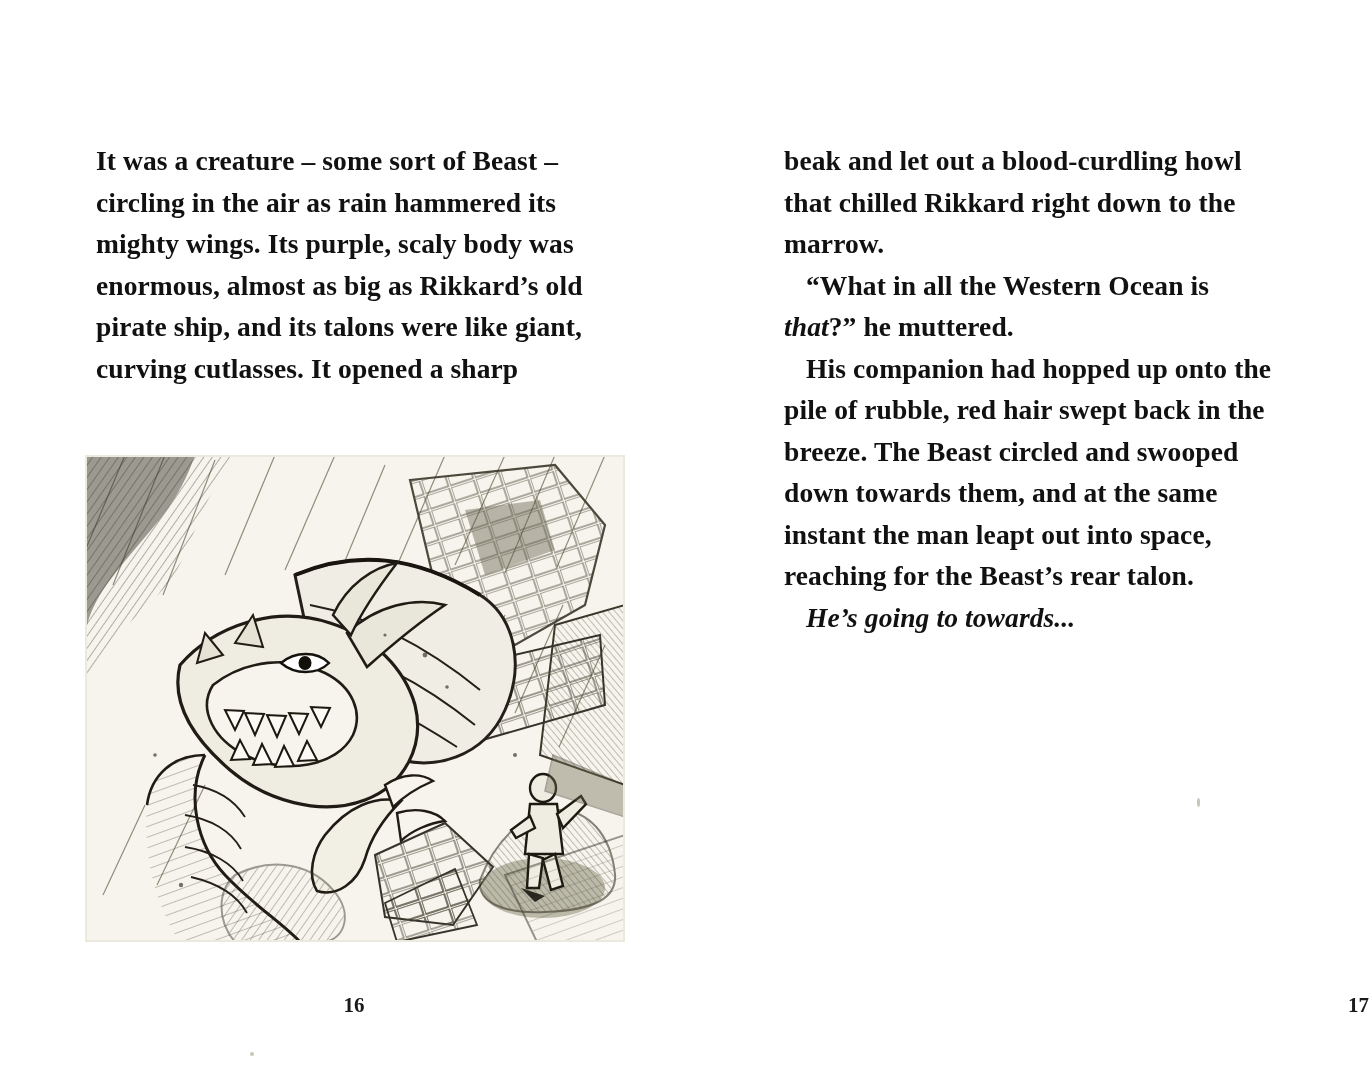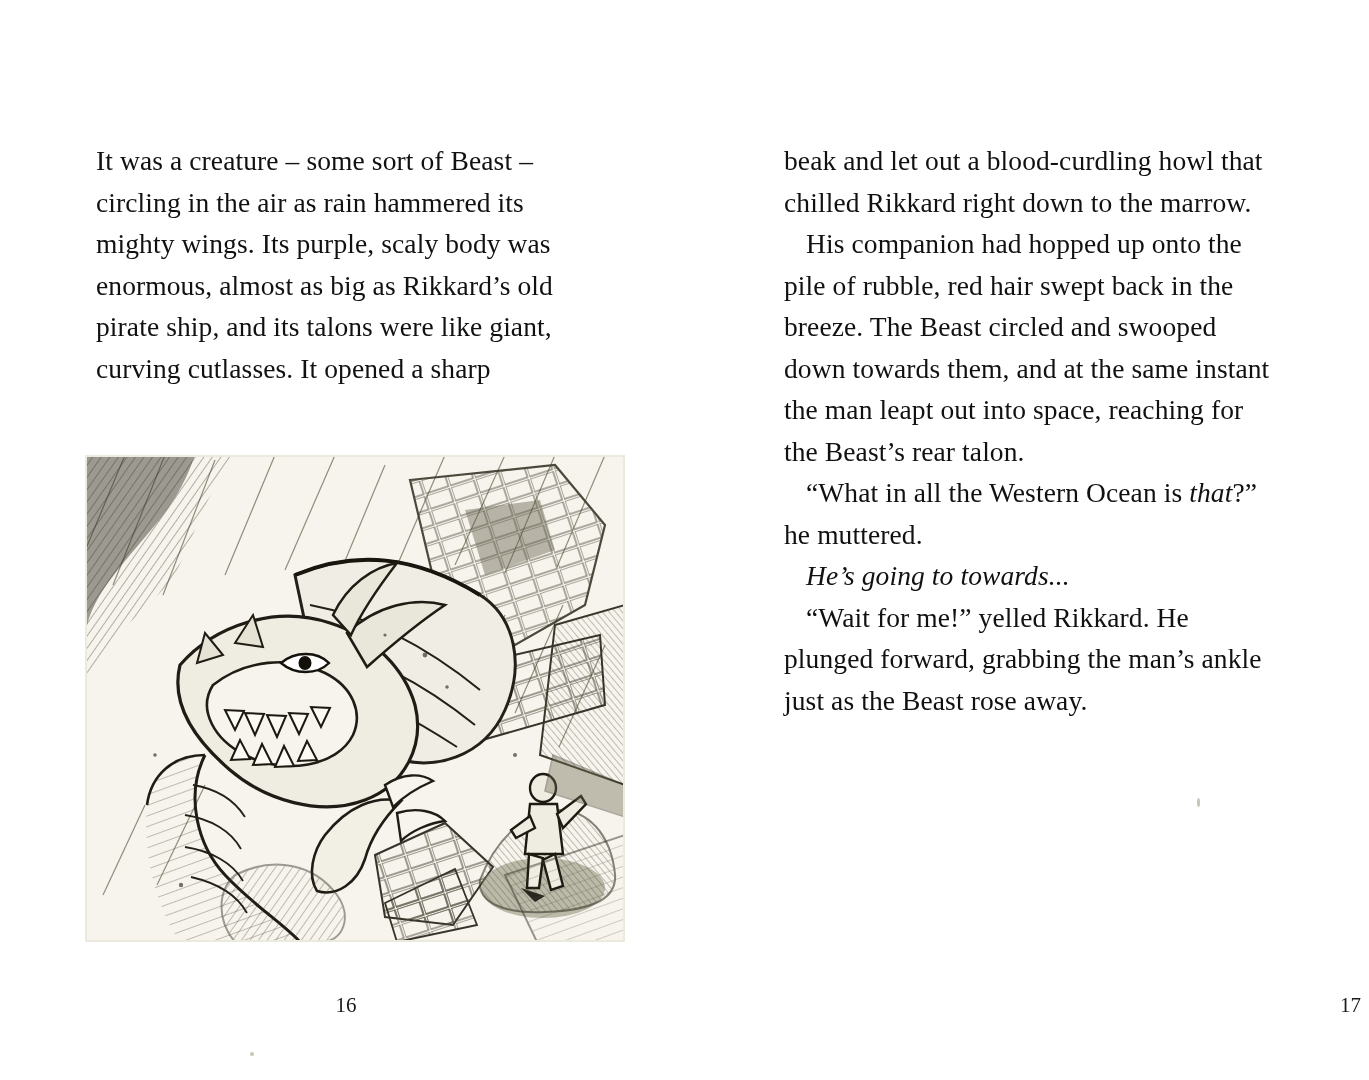--- a/index.html
+++ b/index.html
@@ -13,20 +13,21 @@
     font-family: "Liberation Serif", serif;
     color: #000000;
     overflow: hidden;
   }
   .spread {
     position: relative;
     width: 1369px;
     height: 1080px;
     display: flex;
     box-sizing: border-box;
+    font-weight: bold;
   }
   .page {
     position: relative;
     box-sizing: border-box;
     height: 1080px;
   }
   .page-left {
     width: 684px;
     padding: 140px 100px 0 96px;
   }
@@ -61,21 +62,21 @@
   .illustration svg {
     display: block;
   }
   .folio {
     position: absolute;
     bottom: 62px;
     font-size: 21px;
     color: #1a1a1a;
     width: 100%;
     text-align: center;
-    left: 4px;
+    left: 12px;
   }
   .folio-left { padding-right: 340px; }
   .folio-right { padding-left: 320px; }
   .speck {
     position: absolute;
     background: #c9c5b8;
     border-radius: 50%;
   }
 </style>
 </head>
@@ -247,24 +248,23 @@
         </g>
       </svg>
     </div>
 
     <div class="folio folio-left">16</div>
   </div>
 
   <div class="page page-right">
     <div class="body-text">
       <p><span>beak and let out a blood-curdling howl that chilled Rikkard right down to the marrow.</span></p>
+      <p class="indent"><span>“What in all the Western Ocean is </span><em>that</em><span>?” he muttered.</span></p>
       <p class="indent"><span>His companion had hopped up onto the pile of rubble, red hair swept back in the breeze. The Beast circled and swooped down towards them, and at the same instant the man leapt out into space, reaching for the Beast’s rear talon.</span></p>
-      <p class="indent"><span>“What in all the Western Ocean is </span><em>that</em><span>?” he muttered.</span></p>
       <p class="indent"><em>He’s going to towards...</em></p>
-      <p class="indent"><span>“Wait for me!” yelled Rikkard. He plunged forward, grabbing the man’s ankle just as the Beast rose away.</span></p>
     </div>
 
     <div class="folio folio-right">17</div>
 
     <span class="speck" style="left:513px; top:798px; width:3px; height:9px;"></span>
   </div>
 
   <span class="speck" style="left:250px; top:1052px; width:4px; height:4px;"></span>
 </div>
 

